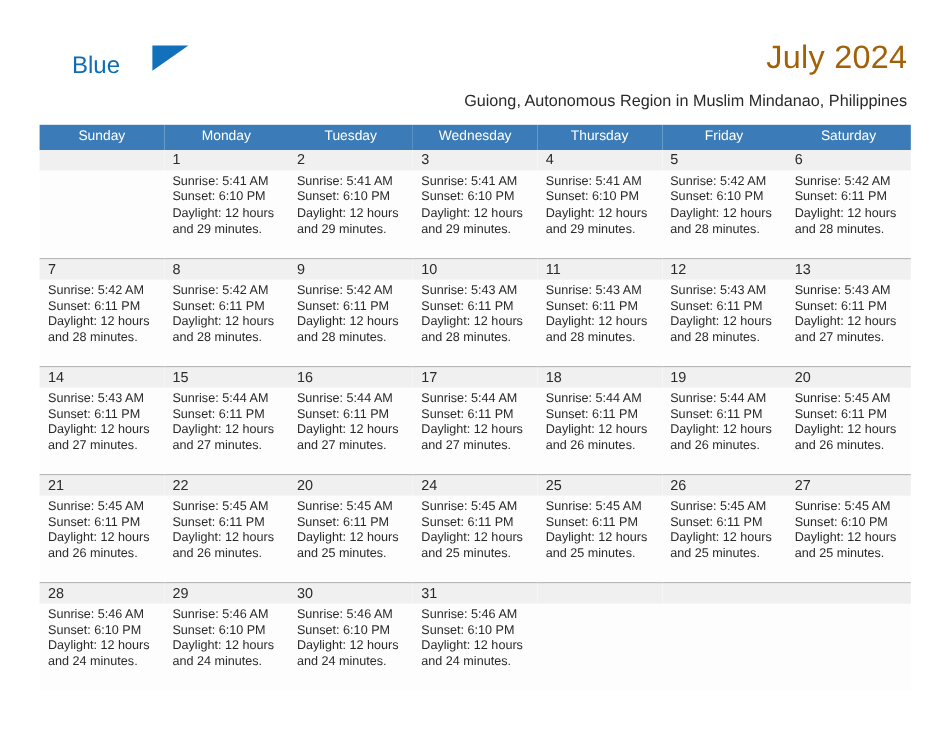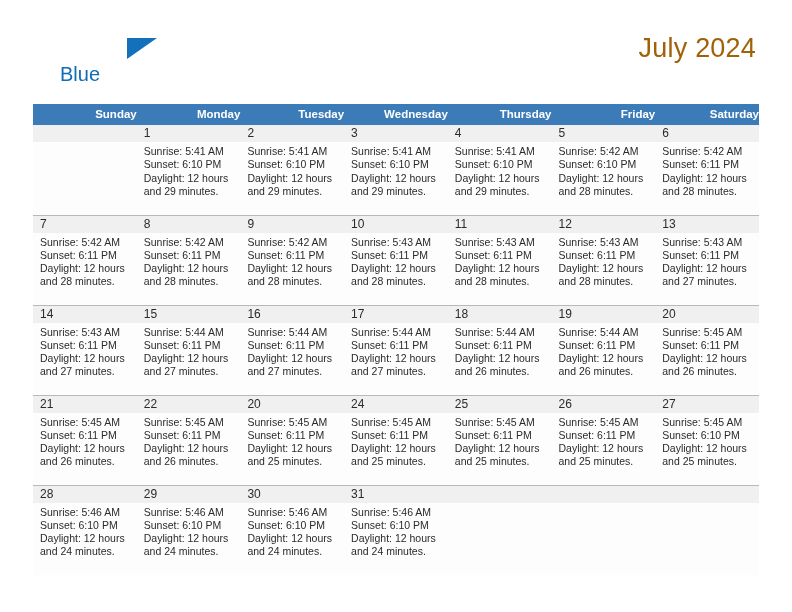--- a/index.html
+++ b/index.html
@@ -43,21 +43,21 @@
     left: 0;
     top: 0;
     font-size: 22px;
     letter-spacing: 0.1px;
     color: #2a2a2a;
     font-family: "Liberation Sans", sans-serif;
   }
   .logo-blue {
     position: absolute;
     left: 27px;
-    top: 30px;
+    top: 11px;
     font-size: 20px;
     color: #0f6cb5;
     font-family: "Liberation Sans", sans-serif;
   }
   .logo-flag {
     position: absolute;
     left: 94px;
     top: 5px;
     width: 0;
     height: 0;
@@ -100,22 +100,22 @@
   table.cal th, table.cal td {
     padding: 0;
     margin: 0;
     width: 103.71px;
   }
 
   thead th {
     background: #3b7cb8;
     color: #ffffff;
     font-size: 11.5px;
-    font-weight: bold;
-    text-align: right;
+    font-weight: normal;
+    text-align: center;
     height: 21px;
     line-height: 21px;
     padding-left: 7px;
     box-sizing: border-box;
   }
 
   tbody td {
     vertical-align: top;
     height: 90px;
     box-sizing: border-box;
@@ -155,20 +155,21 @@
 <div class="page">
 
   <div class="header">
 
     <div class="logo">
       <span class="logo-flag"></span>
       <span class="logo-blue">Blue</span>
     </div>
 
     <div class="title">July 2024</div>
+    <div class="subtitle">Guiong, Autonomous Region in Muslim Mindanao, Philippines</div>
 
   </div>
 
   <div class="calendar">
     <table class="cal">
       <thead>
         <tr id="weekday-row">
             <th>Sunday</th>
             <th>Monday</th>
             <th>Tuesday</th>

